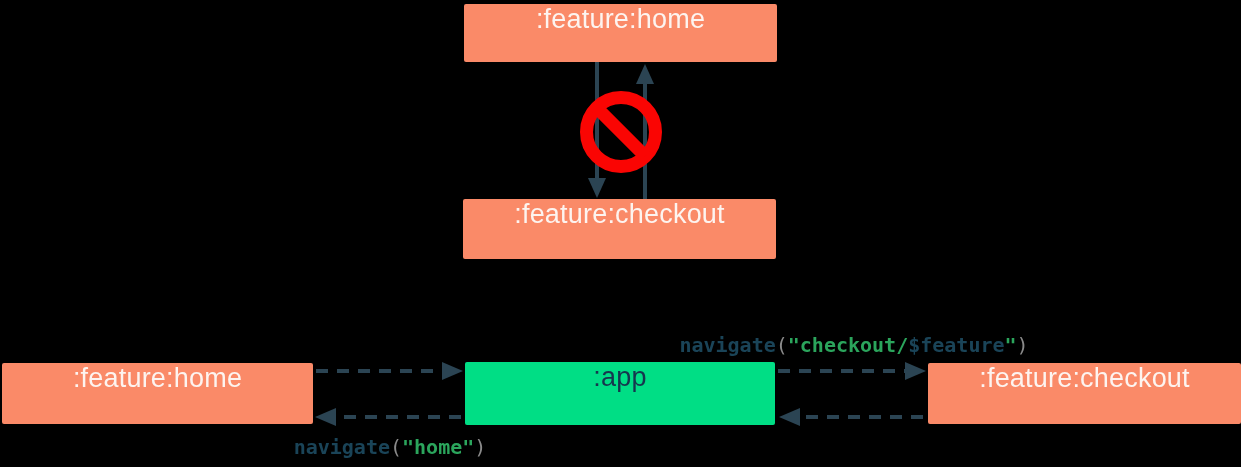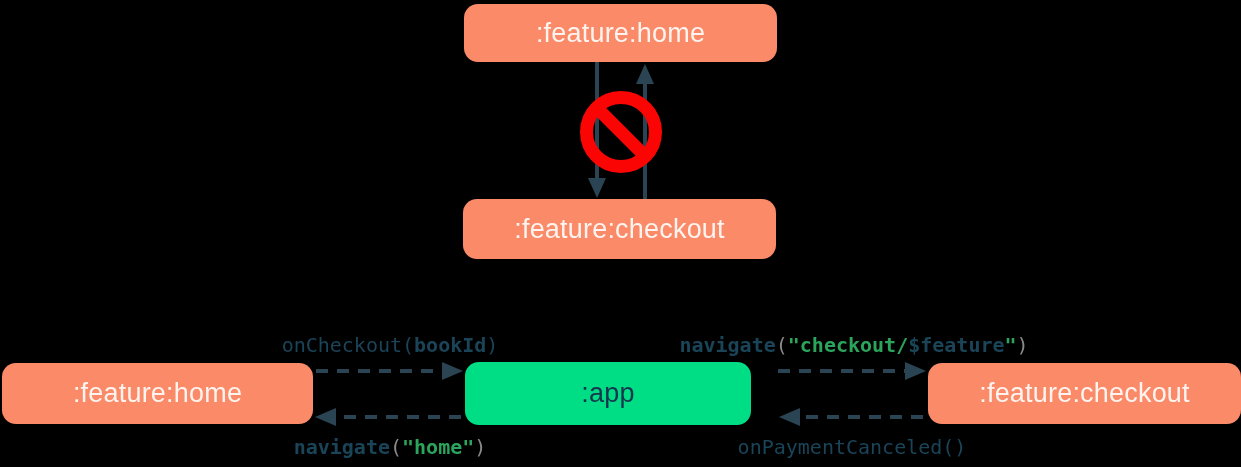--- a/index.html
+++ b/index.html
@@ -16,23 +16,22 @@
     font-family: "Liberation Sans", sans-serif;
   }
   .layer {
     position: absolute;
     left: 0;
     top: 0;
     pointer-events: none;
   }
   .node {
     position: absolute;
-    border-radius: 14px;
+    border-radius: 2px;
     display: flex;
-    align-items: center;
     justify-content: center;
     box-sizing: border-box;
   }
   .node-module {
     background: var(--module-box, #FA8A68);
     color: var(--module-box-text, #FDF4F0);
   }
   .node-app {
     background: var(--app-box, #00DE85);
     color: var(--app-box-text, #16364E);
@@ -40,21 +39,21 @@
   .node-label {
     font-size: 27px;
     letter-spacing: 0.2px;
     white-space: nowrap;
   }
   
   .n-top-home      { left: 464px; top: 4px;   width: 313px; height: 58px; }
   .n-top-checkout  { left: 463px; top: 199px; width: 313px; height: 60px; }
   
   .n-bot-home      { left: 2px;   top: 363px; width: 311px; height: 61px; }
-  .n-bot-app       { left: 465px; top: 362px; width: 286px; height: 63px; }
+  .n-bot-app       { left: 465px; top: 362px; width: 310px; height: 63px; }
   .n-bot-checkout  { left: 928px; top: 363px; width: 313px; height: 61px; }
 
   .arrow-line {
     stroke: var(--arrow, #2B4453);
     stroke-width: 4;
     fill: none;
   }
   .arrow-line.dashed { stroke-dasharray: 12 9; }
   .arrow-head { fill: var(--arrow, #2B4453); }
 
@@ -132,18 +131,16 @@
   <div class="node node-module n-bot-home">
     <span class="node-label">:feature:home</span>
   </div>
   <div class="node node-app n-bot-app">
     <span class="node-label">:app</span>
   </div>
   <div class="node node-module n-bot-checkout">
     <span class="node-label">:feature:checkout</span>
   </div>
 
-  <div class="code-label" style="left:390px; top:333px;"><span class="tok-code">onCheckout(</span><span class="tok-code-bold">bookId</span><span class="tok-code">)</span></div>
   <div class="code-label" style="left:390px; top:435px;"><span class="tok-code-bold">navigate</span><span class="tok-paren">(</span><span class="tok-string">"home"</span><span class="tok-paren">)</span></div>
   <div class="code-label" style="left:854px; top:333px;"><span class="tok-code-bold">navigate</span><span class="tok-paren">(</span><span class="tok-string">"checkout/</span><span class="tok-code-bold">$feature</span><span class="tok-string">"</span><span class="tok-paren">)</span></div>
-  <div class="code-label" style="left:852px; top:435px;"><span class="tok-code">onPaymentCanceled()</span></div>
 
 </div>
 
 </body></html>

